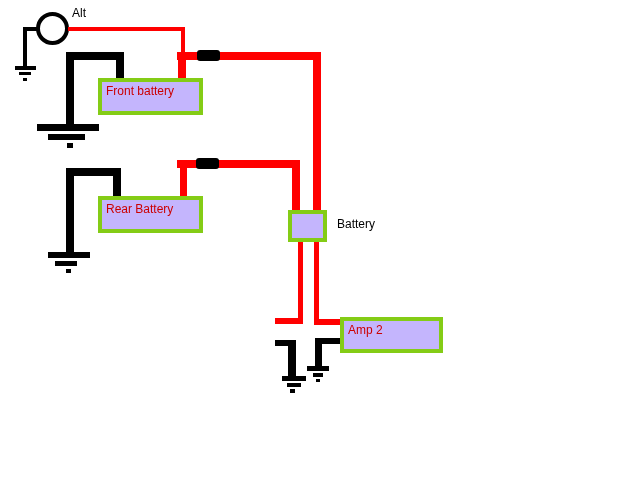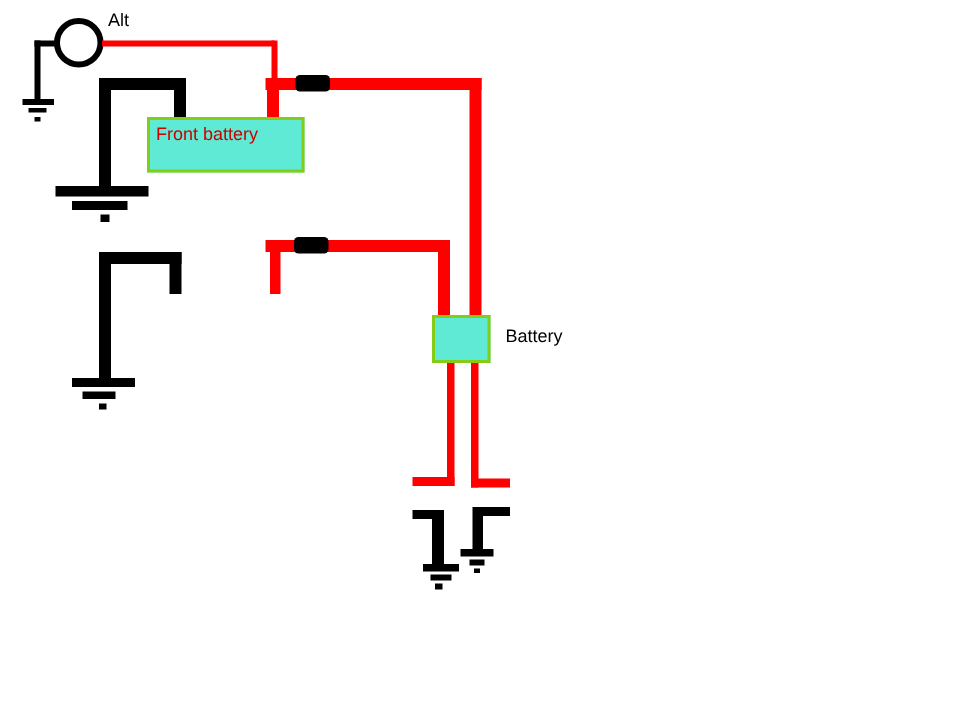--- a/index.html
+++ b/index.html
@@ -13,21 +13,21 @@
   .stage{
     position:relative;width:640px;height:480px;background:var(--c-bg);
     font-family:"Liberation Sans",sans-serif;overflow:hidden;
   }
   .grp{position:absolute;left:0;top:0;width:0;height:0;overflow:visible;}
   
   .w{position:absolute;background:var(--c-ground);}
   .w.red{background:var(--c-power);}
   
   .box{
-    position:absolute;background:#5eead4;border:2px solid #84cc16;box-sizing:border-box;
+    position:absolute;background:#c4b5fd;border:4px solid #84cc16;box-sizing:border-box;
     font-size:12px;line-height:13px;color:var(--c-boxlabel);padding:3px 0 0 4px;
   }
   
   .lbl{position:absolute;font-size:12px;line-height:13px;color:var(--c-text);white-space:nowrap;}
   
   .circle{position:absolute;box-sizing:border-box;border:4px solid #000;border-radius:50%;background:var(--c-bg);}
   
   .fuse{position:absolute;background:#000;border-radius:3px;}
   
   .gb{position:absolute;background:#000;}
@@ -82,39 +82,45 @@
 
   <div class="grp">
     <div class="w" style="left:66px;top:168px;width:55px;height:8px"></div>
     <div class="w" style="left:113px;top:168px;width:8px;height:28px"></div>
     <div class="w" style="left:66px;top:168px;width:8px;height:85px"></div>
     <div class="gb" style="left:48px;top:252px;width:42px;height:6px"></div>
     <div class="gb" style="left:55px;top:261px;width:22px;height:5px"></div>
     <div class="gb" style="left:66px;top:269px;width:5px;height:4px"></div>
   </div>
 
+  <div class="box" style="left:98px;top:196px;width:105px;height:37px">
+    <span>Rear Battery</span>
+  </div>
 
   <div class="box" style="left:288px;top:210px;width:39px;height:32px"></div>
   <div class="lbl" style="left:337px;top:218px">Battery</div>
 
   <div class="grp">
     <div class="w red" style="left:298px;top:242px;width:5px;height:82px"></div>
     <div class="w red" style="left:275px;top:318px;width:28px;height:6px"></div>
     <div class="w red" style="left:314px;top:242px;width:5px;height:83px"></div>
     <div class="w red" style="left:314px;top:319px;width:26px;height:6px"></div>
   </div>
 
   <div class="grp">
     <div class="w" style="left:275px;top:340px;width:21px;height:6px"></div>
     <div class="w" style="left:288px;top:340px;width:8px;height:37px"></div>
     <div class="gb" style="left:282px;top:376px;width:24px;height:5px"></div>
     <div class="gb" style="left:287px;top:383px;width:14px;height:4px"></div>
     <div class="gb" style="left:290px;top:389px;width:5px;height:4px"></div>
   </div>
 
+  <div class="box" style="left:340px;top:317px;width:103px;height:36px">
+    <span>Amp 2</span>
+  </div>
   <div class="grp">
     <div class="w" style="left:317px;top:338px;width:23px;height:6px"></div>
     <div class="w" style="left:315px;top:338px;width:7px;height:29px"></div>
     <div class="gb" style="left:307px;top:366px;width:22px;height:5px"></div>
     <div class="gb" style="left:313px;top:373px;width:10px;height:4px"></div>
     <div class="gb" style="left:316px;top:379px;width:4px;height:3px"></div>
   </div>
 
 </div>
 

